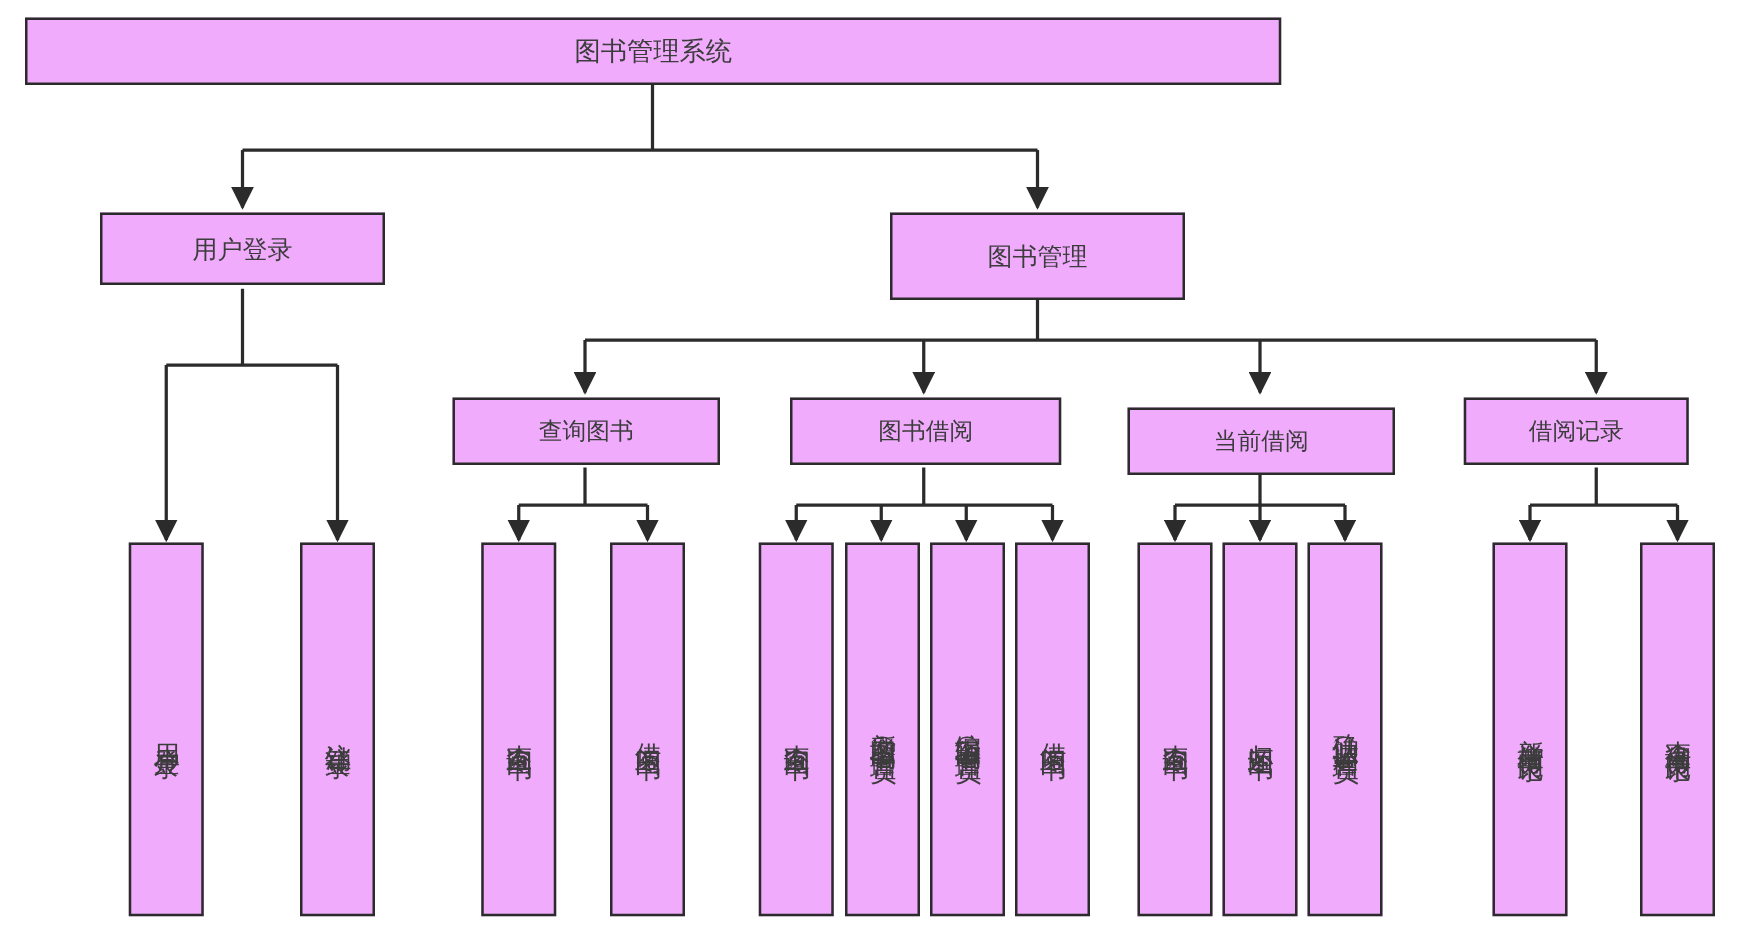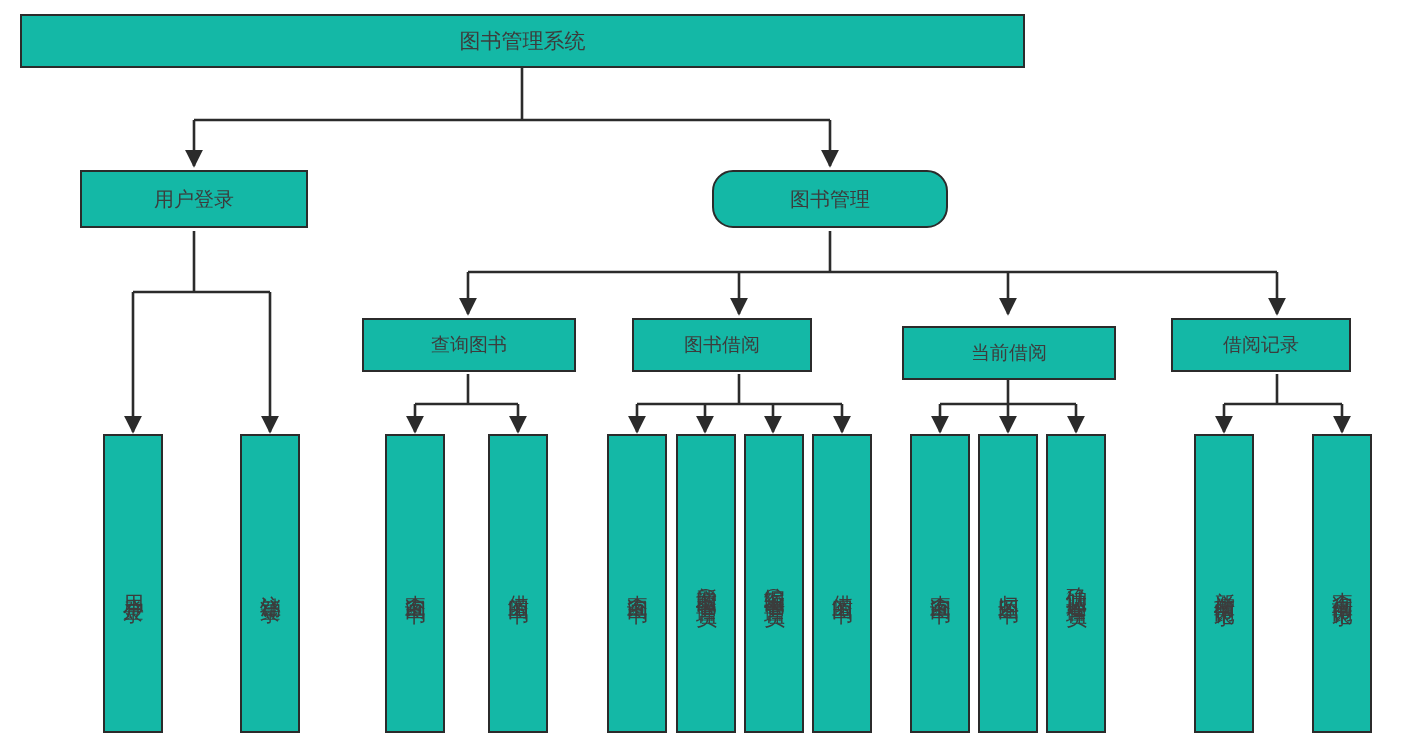--- a/index.html
+++ b/index.html
@@ -22,21 +22,21 @@
     position: absolute;
     left: 0;
     top: 0;
     width: 1405px;
     height: 747px;
     pointer-events: none;
   }
   .node {
     position: absolute;
     box-sizing: border-box;
-    background: #14b8a6;
+    background: #f0abfc;
     border: 2px solid #2b2b2b;
     display: flex;
     align-items: center;
     justify-content: center;
     color: #3c3c3c;
     text-align: right;
   }
   .node.root {
     font-size: 21px;
   }
@@ -126,28 +126,28 @@
     </g>
   </svg>
 
   <div class="node root" style="left:20px; top:14px; width:1005px; height:54px;">
     <span>图书管理系统</span>
   </div>
 
   <div class="node lvl2" style="left:80px; top:170px; width:228px; height:58px;">
     <span>用户登录</span>
   </div>
-  <div class="node lvl2" style="left:712px; top:170px; width:236px; height:58px;border-radius:21px;">
+  <div class="node lvl2" style="left:712px; top:170px; width:236px; height:70px;">
     <span>图书管理</span>
   </div>
 
   <div class="node lvl3" style="left:362px; top:318px; width:214px; height:54px;">
     <span>查询图书</span>
   </div>
-  <div class="node lvl3" style="left:632px; top:318px; width:180px; height:54px;">
+  <div class="node lvl3" style="left:632px; top:318px; width:217px; height:54px;">
     <span>图书借阅</span>
   </div>
   <div class="node lvl3" style="left:902px; top:326px; width:214px; height:54px;font-family:Liberation Mono, monospace;">
     <span>当前借阅</span>
   </div>
   <div class="node lvl3" style="left:1171px; top:318px; width:180px; height:54px;">
     <span>借阅记录</span>
   </div>
 
   <div class="node leaf" style="left:103px; top:434px; width:60px; height:299px;">

